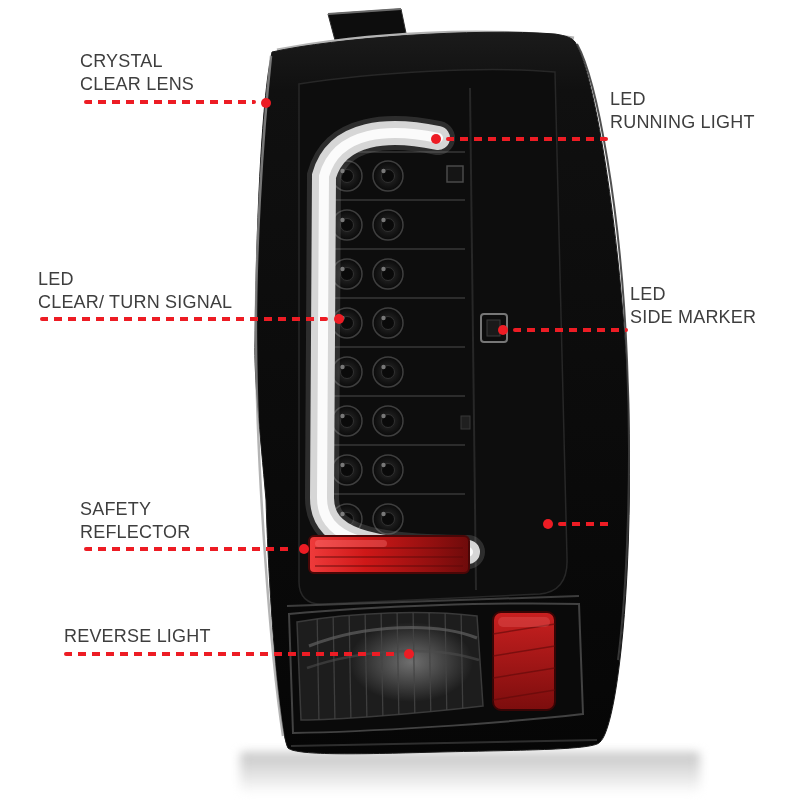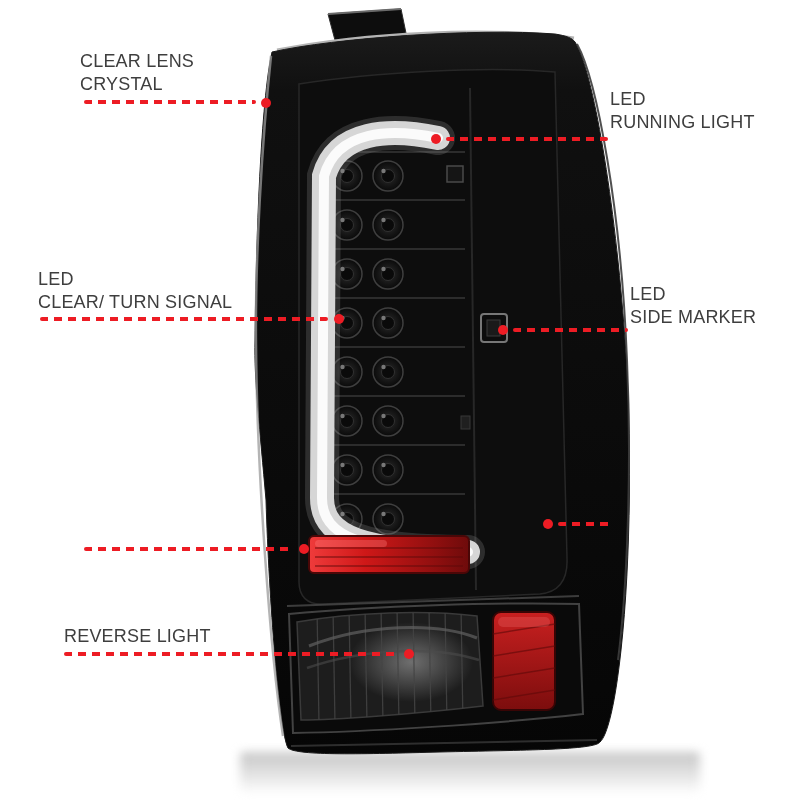--- a/index.html
+++ b/index.html
@@ -186,22 +186,22 @@
       <line x1="268" y1="656" x2="330" y2="646" stroke="#5e0909" stroke-width="1.5" opacity="0.6"></line>
       <line x1="268" y1="678" x2="330" y2="668" stroke="#5e0909" stroke-width="1.5" opacity="0.6"></line>
       <line x1="268" y1="700" x2="330" y2="690" stroke="#5e0909" stroke-width="1.5" opacity="0.6"></line>
       <rect x="273" y="617" width="52" height="10" rx="5" fill="#ef6a6a" opacity="0.3"></rect>
     </g>
 
     <path d="M 66,746 L 372,740" stroke="#333333" stroke-width="2" opacity="0.9"></path>
   </svg>
 
   <div class="callout" style="left:80px; top:50px">
+    <div>CRYSTAL</div>
     <div>CLEAR LENS</div>
-    <div>CRYSTAL</div>
   </div>
   <div class="leader" style="left:84px; top:100px; width:172px"></div>
   <div class="dot" style="left:261px; top:98px"></div>
 
   <div class="callout" style="left:610px; top:88px">
     <div>LED</div>
     <div>RUNNING LIGHT</div>
   </div>
   <div class="leader" style="left:446px; top:137px; width:162px"></div>
   <div class="dot" style="left:431px; top:134px"></div>
@@ -213,20 +213,24 @@
   <div class="leader" style="left:40px; top:317px; width:288px"></div>
   <div class="dot" style="left:334px; top:314px"></div>
 
   <div class="callout" style="left:630px; top:283px">
     <div>LED</div>
     <div>SIDE MARKER</div>
   </div>
   <div class="leader" style="left:513px; top:328px; width:115px"></div>
   <div class="dot" style="left:498px; top:325px"></div>
 
+  <div class="callout" style="left:80px; top:498px">
+    <div>SAFETY</div>
+    <div>REFLECTOR</div>
+  </div>
   <div class="leader" style="left:84px; top:547px; width:210px"></div>
   <div class="dot" style="left:299px; top:544px"></div>
 
   <div class="leader" style="left:558px; top:522px; width:55px"></div>
   <div class="dot" style="left:543px; top:519px"></div>
 
   <div class="callout" style="left:64px; top:625px">
     <div>REVERSE LIGHT</div>
   </div>
   <div class="leader" style="left:64px; top:652px; width:334px"></div>

